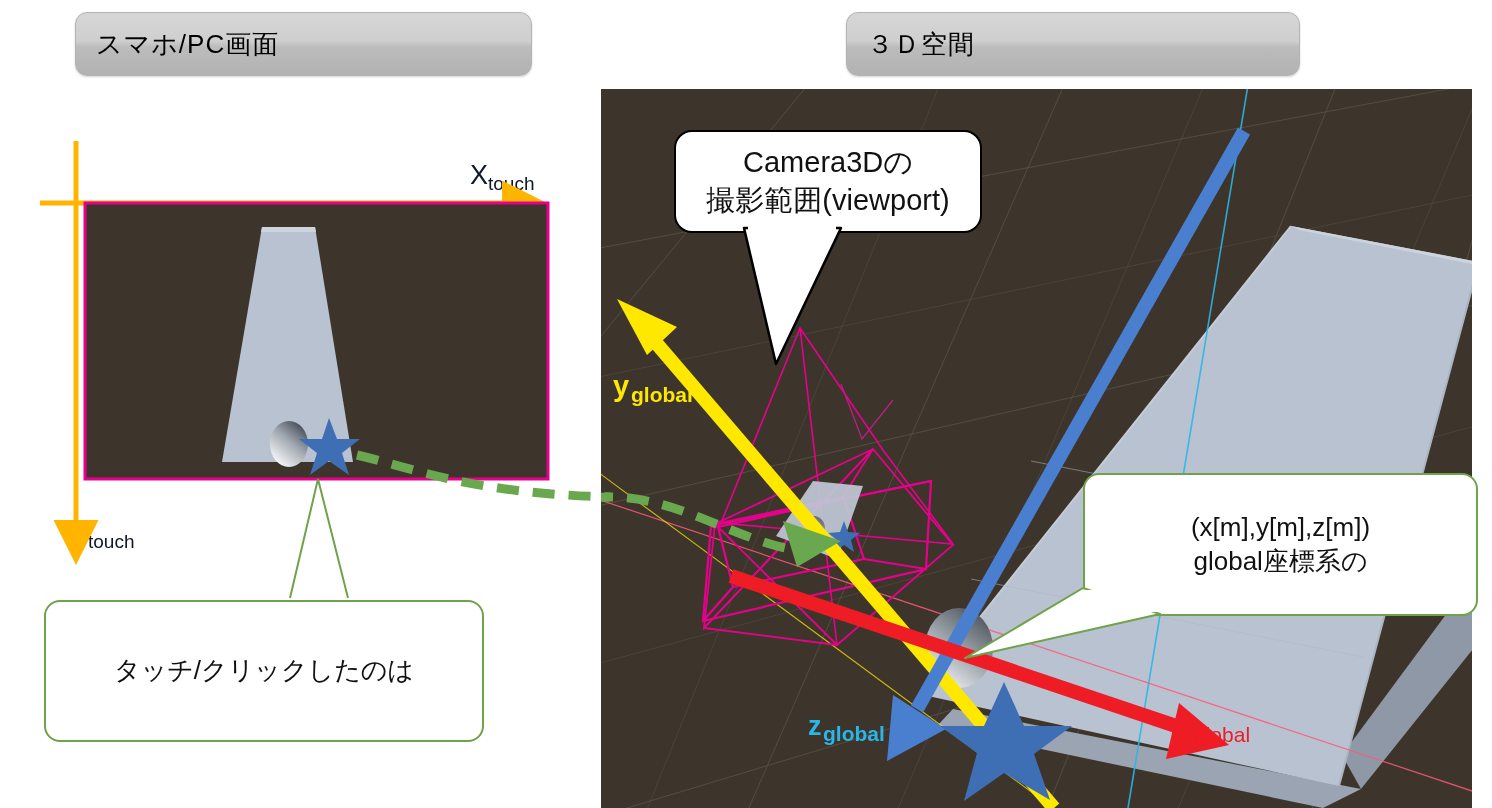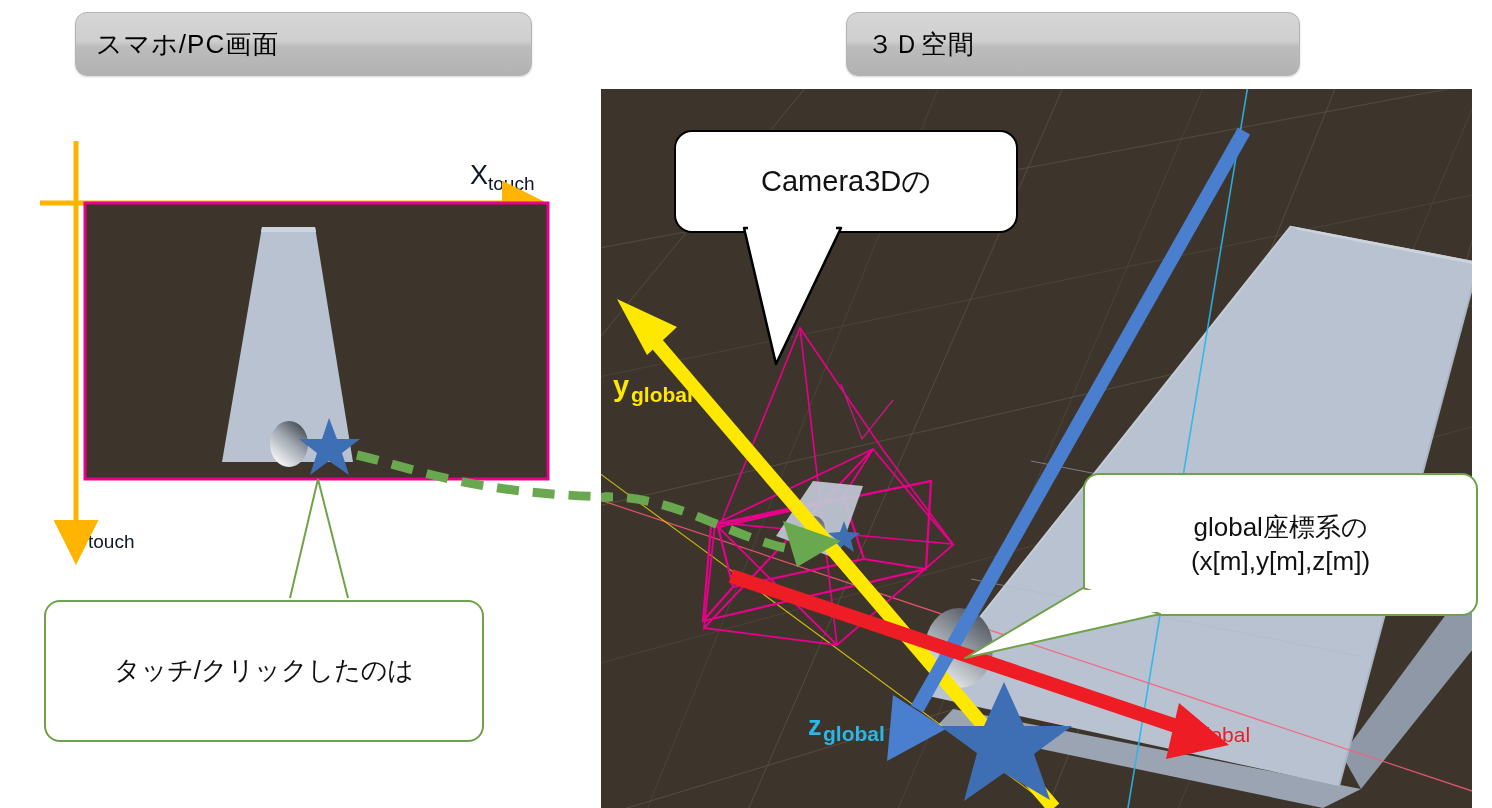--- a/index.html
+++ b/index.html
@@ -55,21 +55,21 @@
     align-items: center; justify-content: center;
     text-align: center;
     color: #111;
     line-height: 1.28;
     z-index: 40;
   }
   .bubble.green { border: 2px solid #70a24a; border-radius: 16px; }
   .bubble.black { border: 2.5px solid #000; border-radius: 18px; }
 
   #bubble-touch   { left: 44px;  top: 600px; width: 440px; height: 142px; font-size: 26px; gap: 9px; }
-  #bubble-camera  { left: 674px; top: 130px; width: 344px; height: 103px; font-size: 29px; }
+  #bubble-camera  { left: 674px; top: 130px; width: 308px; height: 103px; font-size: 29px; }
   #bubble-global  { left: 1083px; top: 473px; width: 395px; height: 143px; font-size: 26px; }
 
   .svg-layer { position: absolute; inset: 0; pointer-events: none; }
   #svg-front { z-index: 50; }
   #svg-back  { z-index: 5;  }
 </style>
 </head>
 <body>
 
 <div class="stage">
@@ -246,20 +246,21 @@
   <div class="axis-label" id="label-ytouch" style="left:42px; top:518px;margin-left:28px;">
     <span>Y</span><span class="sub">touch</span>
   </div>
 
   <div class="bubble green" id="bubble-touch">
     <div>タッチ/クリックしたのは</div>
   </div>
 
   <div class="bubble black" id="bubble-camera">
     <div>Camera3Dの</div>
+    <div>撮影範囲(viewport)</div>
   </div>
 
   <div class="bubble green" id="bubble-global">
+    <div>(x[m],y[m],z[m])</div>
     <div>global座標系の</div>
-    <div>(x[m],y[m],z[m])</div>
   </div>
 
 </div>
 
 </body></html>

